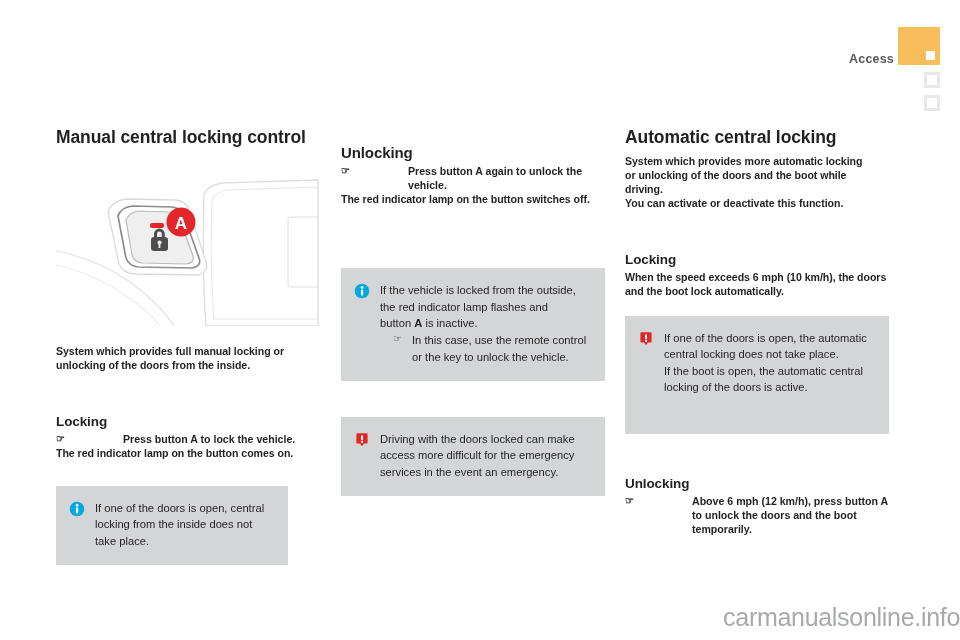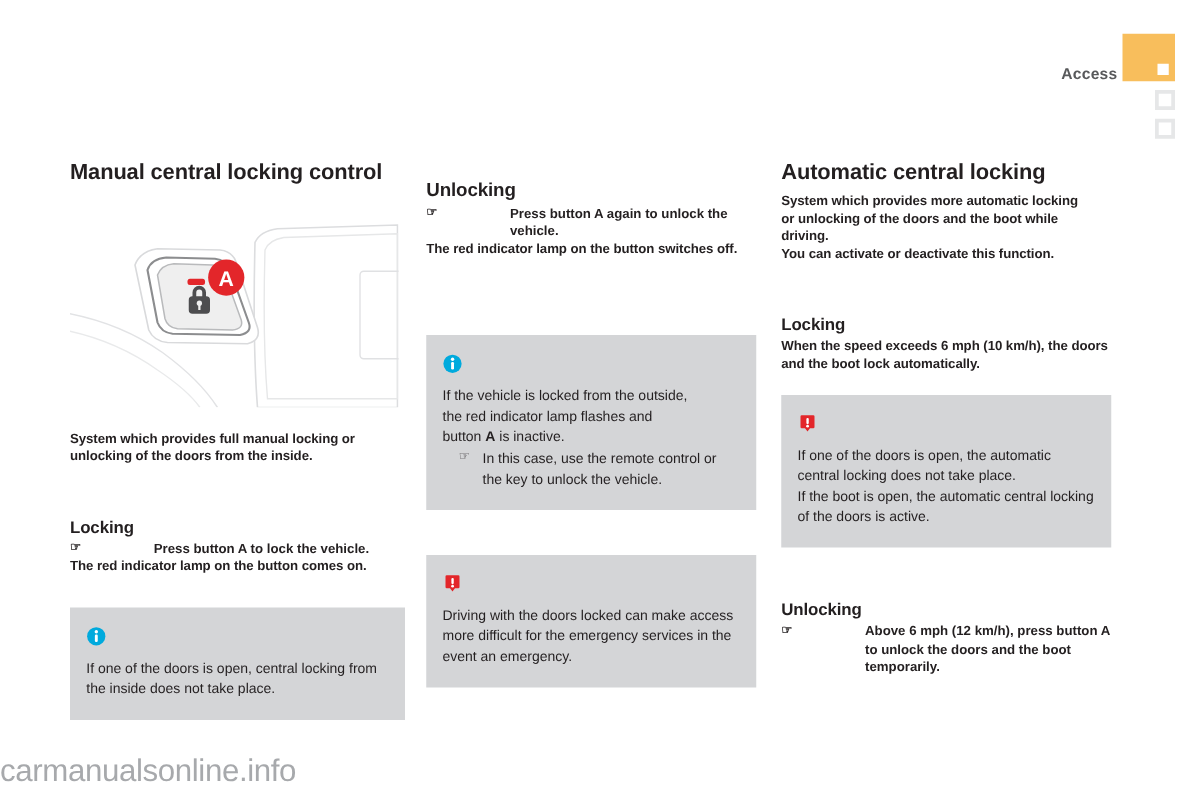--- a/index.html
+++ b/index.html
@@ -143,21 +143,20 @@
   }
 
   
   .callout {
     background: #d4d5d7;
     padding: 14px 14px 16px 13px;
     display: flex;
     align-items: flex-start;
     gap: 10px;
     box-sizing: border-box;
-    flex-direction: column;
   }
   .callout .ctext {
     font-size: 11.2px;
     color: #231f20;
     line-height: 1.46;
     flex: 1 1 auto;
   }
   .callout .ctext b { font-weight: bold; }
   .callout .sub-bullet {
     display: flex;
@@ -177,21 +176,21 @@
     height: 16px;
     margin-top: 1px;
   }
 
   
   .watermark {
     position: absolute;
     left: 0;
     bottom: 8px;
     width: 960px;
-    text-align: left;
+    text-align: right;
     font-size: 25px;
     color: #a7a9ac;
     letter-spacing: -.3px;
     font-family: "Liberation Sans", sans-serif;
   }
 </style>
 </head>
 <body>
 
 <div class="page-header">
@@ -248,21 +247,21 @@
 
   <div class="spacer-lg"></div>
   <h2 class="sub-title">Locking</h2>
   <div class="bullet-row">
     <span class="hand">☞</span>
     <span class="btxt">Press button A to lock the vehicle.</span>
   </div>
   <p class="body-text">The red indicator lamp on the button comes on.</p>
 
   <div class="spacer-lg"></div>
-  <div class="callout" style="width:268px;min-height:78px;">
+  <div class="callout" style="width:232px;min-height:78px;">
     <span class="icon-info">
       <svg width="16" height="16" viewBox="0 0 16 16" xmlns="http://www.w3.org/2000/svg">
         <circle cx="8" cy="8" r="7.3" fill="#00aadd"></circle>
         <rect x="6.9" y="6.6" width="2.3" height="6" rx="1" fill="#ffffff"></rect>
         <circle cx="8.05" cy="4.4" r="1.35" fill="#ffffff"></circle>
       </svg>
     </span>
     <span class="ctext">If one of the doors is open, central locking from the inside does not take place.</span>
   </div>
 </div>

